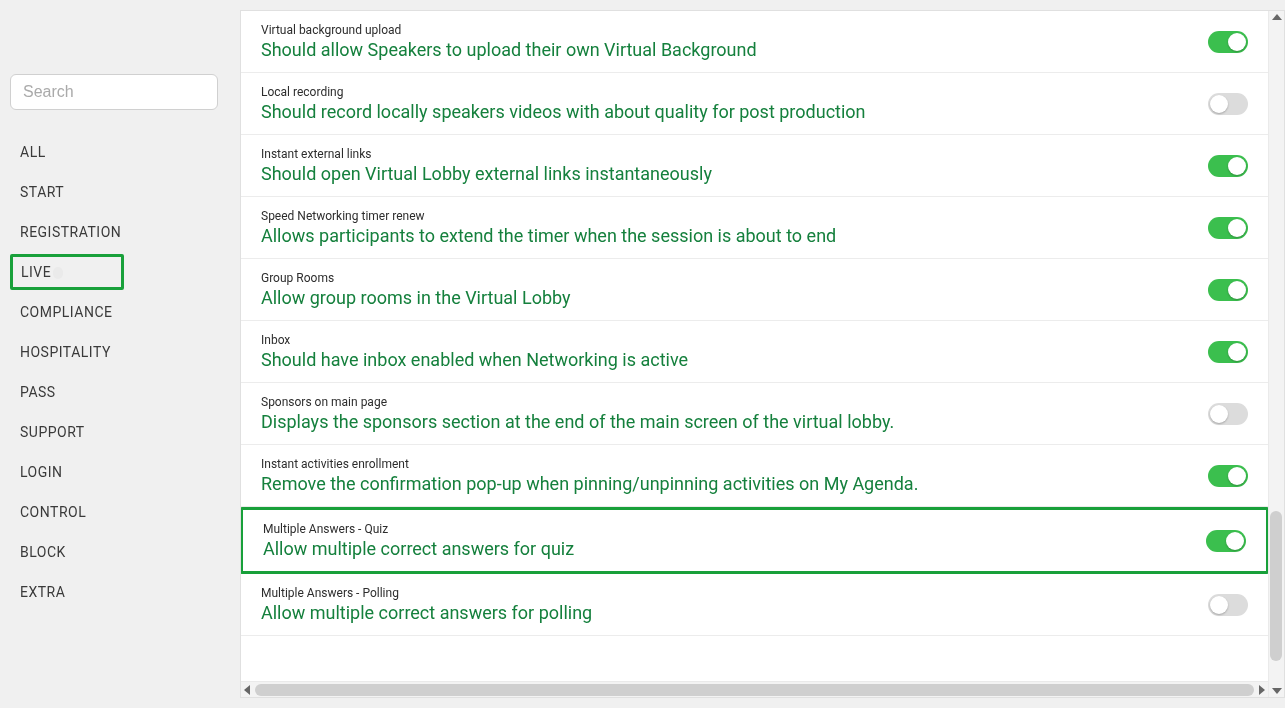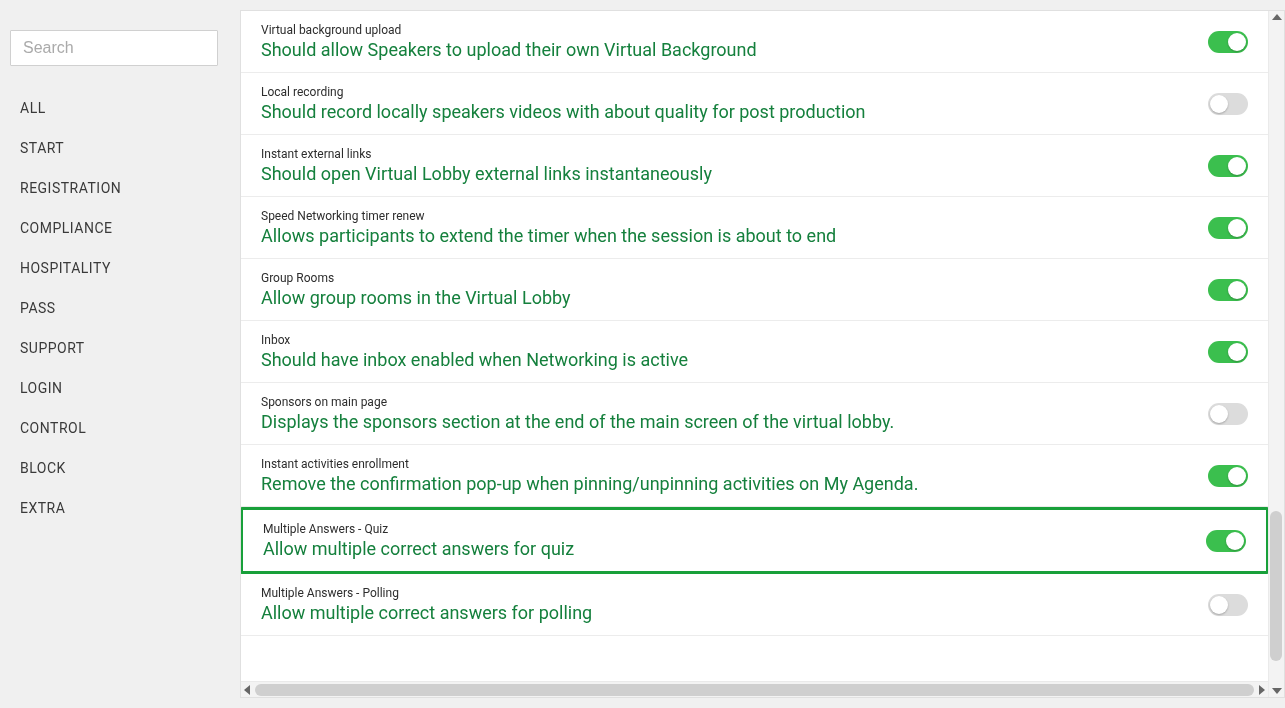--- a/index.html
+++ b/index.html
@@ -19,25 +19,26 @@
 
   
   .sidebar {
     width: 230px;
     padding: 20px 10px 0 0;
   }
   .search-box {
     width: 208px;
     height: 36px;
     border: 1px solid #d0d0d0;
-    border-radius: 1px;
+    border-radius: 6px;
     padding: 9px 12px;
     font-size: 16px;
     color: #555;
     outline: none;
+    margin-top: 44px;
   }
   .search-box::placeholder { color: #aaa; }
 
   .nav-list {
     list-style: none;
     margin-top: 24px;
   }
   .nav-item {
     padding: 10px 10px;
     font-size: 14px;
@@ -199,20 +200,21 @@
 
 <div class="app">
 
   <aside class="sidebar">
     <input class="search-box" type="text" placeholder="Search" style="">
 
     <ul class="nav-list" id="nav-list">
         <li class="nav-item"><span>ALL</span></li>
         <li class="nav-item"><span>START</span></li>
         <li class="nav-item"><span>REGISTRATION</span></li>
+        <li class="nav-item active"><span>LIVE</span><span class="nav-badge"></span></li>
         <li class="nav-item"><span>COMPLIANCE</span></li>
         <li class="nav-item"><span>HOSPITALITY</span></li>
         <li class="nav-item"><span>PASS</span></li>
         <li class="nav-item"><span>SUPPORT</span></li>
         <li class="nav-item"><span>LOGIN</span></li>
         <li class="nav-item"><span>CONTROL</span></li>
         <li class="nav-item"><span>BLOCK</span></li>
         <li class="nav-item"><span>EXTRA</span></li>
       </ul>
   </aside>

